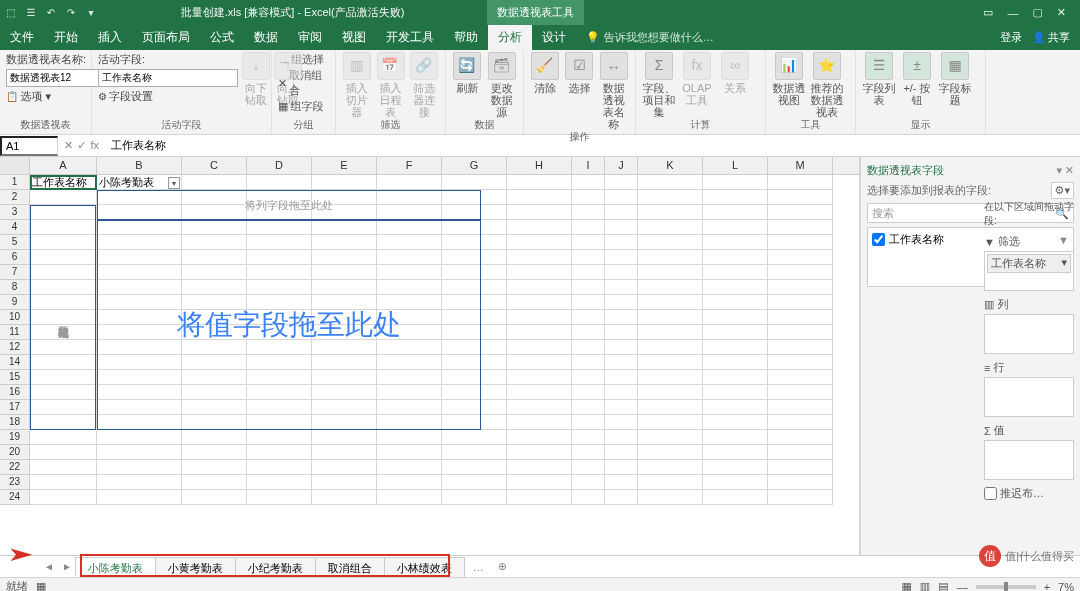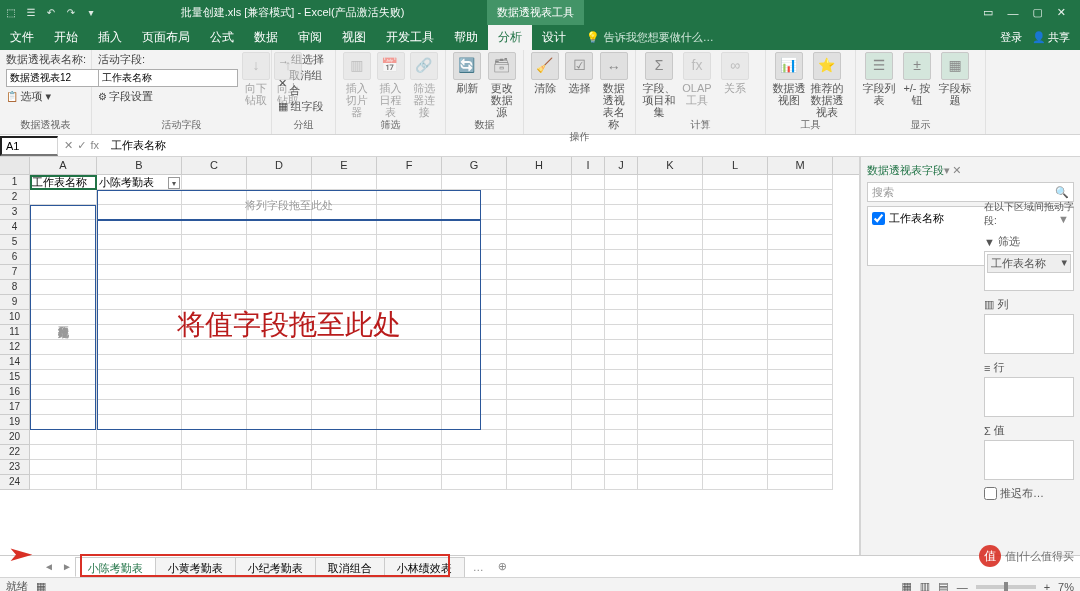--- a/index.html
+++ b/index.html
@@ -35,32 +35,32 @@
 .sheet-area{display:flex;height:398px}
 .grid-wrap{flex:1;position:relative;overflow:hidden;border-right:1px solid #d4d4d4}
 .colhdr{height:18px;display:flex;background:#f0f0f0;border-bottom:1px solid #ccc}
 .colhdr .corner{width:30px;border-right:1px solid #ccc;background:#e8e8e8}
 .colhdr .ch{border-right:1px solid #ccc;text-align:center;font-size:11px;color:#333;line-height:17px}
 .rows{position:relative}
 .row{display:flex;height:15px}
 .rh{width:30px;border-right:1px solid #ccc;border-bottom:1px solid #ccc;background:#f0f0f0;text-align:center;font-size:10px;color:#333;line-height:14px}
 .cell{border-right:1px solid #d8d8d8;border-bottom:1px solid #d8d8d8;font-size:11px;padding:0 2px;line-height:14px;position:relative}
 .pv-colarea{position:absolute;border:1px solid #2b579a;color:#999;text-align:center;font-size:11px;display:flex;align-items:center;justify-content:center}
-.pv-valarea{position:absolute;border:1px solid #2b579a;color:#b91c1c;font-size:28px;display:flex;align-items:center;justify-content:center}
+.pv-valarea{position:absolute;border:1px solid #2b579a;color:#3b82f6;font-size:28px;display:flex;align-items:center;justify-content:center}
 .pv-rowarea{position:absolute;border:1px solid #2b579a;color:#999;font-size:11px;writing-mode:vertical-rl;display:flex;align-items:center;justify-content:center}
 .selcell{position:absolute;border:2px solid #217346;pointer-events:none}
 .sheettabs{height:22px;background:#fff;border-top:1px solid #ccc;display:flex;align-items:center;padding-left:40px;gap:0;position:relative}
 .sheettabs .arrow{color:#888;font-size:10px;padding:0 4px}
 .stab{padding:0 12px;height:20px;line-height:20px;border:1px solid #ccc;border-bottom:none;margin-left:-1px;background:#f4f4f4;font-size:11px;cursor:pointer}
 .stab.active{background:#fff;color:#217346;border-bottom:1px solid #fff}
 .redbox{position:absolute;border:2px solid #d93025;left:80px;top:-2px;width:370px;height:23px;pointer-events:none}
 .statusbar{height:18px;background:#f3f3f3;border-top:1px solid #d4d4d4;display:flex;align-items:center;font-size:10px;color:#555;padding:0 6px}
 .statusbar .right{margin-left:auto;display:flex;align-items:center;gap:8px}
 .fieldpane{width:220px;background:#f3f3f3;border-left:1px solid #d4d4d4;padding:6px;display:flex;flex-direction:column;gap:4px}
-.fp-title{color:#217346;font-size:14px;display:flex;justify-content:flex-start;align-items:center}
+.fp-title{color:#217346;font-size:14px;display:flex;justify-content:space-between;align-items:center}
 .fp-sub{font-size:10px;color:#666;display:flex;justify-content:space-between;align-items:center}
 .fp-search{height:20px;border:1px solid #ccc;background:#fff;display:flex;align-items:center;padding:0 4px;justify-content:space-between;color:#999;font-size:10px}
 .fp-list{background:#fff;border:1px solid #ccc;flex:0 0 auto;height:60px;padding:4px;font-size:11px}
 .fp-list label{display:flex;align-items:center;gap:4px}
 .dropzones{width:90px;position:absolute;right:6px;top:188px;display:flex;flex-direction:column;gap:6px;font-size:10px;color:#555}
 .dz .dzlabel{display:flex;align-items:center;gap:3px;margin-bottom:2px}
 .dz .dzbox{height:40px;background:#fff;border:1px solid #ccc}
 .dz .dzbox.filled{padding:2px}
 .chip{background:#eee;border:1px solid #ccc;padding:1px 3px;font-size:10px;display:flex;justify-content:space-between}
 .watermark{position:absolute;right:6px;bottom:24px;font-size:14px;color:#666;display:flex;align-items:center;gap:4px;opacity:.9}
@@ -534,20 +534,36 @@
           <div class="cell" style="width: 65px;"></div>
           <div class="cell" style="width: 65px;"></div>
           <div class="cell" style="width: 65px;"></div>
           <div class="cell" style="width: 33px;"></div>
           <div class="cell" style="width: 33px;"></div>
           <div class="cell" style="width: 65px;"></div>
           <div class="cell" style="width: 65px;"></div>
           <div class="cell" style="width: 65px;"></div>
         </div>
         <div class="row">
+          <div class="rh">18</div>
+          <div class="cell" style="width: 67px;"></div>
+          <div class="cell" style="width: 85px;"></div>
+          <div class="cell" style="width: 65px;"></div>
+          <div class="cell" style="width: 65px;"></div>
+          <div class="cell" style="width: 65px;"></div>
+          <div class="cell" style="width: 65px;"></div>
+          <div class="cell" style="width: 65px;"></div>
+          <div class="cell" style="width: 65px;"></div>
+          <div class="cell" style="width: 33px;"></div>
+          <div class="cell" style="width: 33px;"></div>
+          <div class="cell" style="width: 65px;"></div>
+          <div class="cell" style="width: 65px;"></div>
+          <div class="cell" style="width: 65px;"></div>
+        </div>
+        <div class="row">
           <div class="rh">19</div>
           <div class="cell" style="width: 67px;"></div>
           <div class="cell" style="width: 85px;"></div>
           <div class="cell" style="width: 65px;"></div>
           <div class="cell" style="width: 65px;"></div>
           <div class="cell" style="width: 65px;"></div>
           <div class="cell" style="width: 65px;"></div>
           <div class="cell" style="width: 65px;"></div>
           <div class="cell" style="width: 65px;"></div>
           <div class="cell" style="width: 33px;"></div>
@@ -625,20 +641,24 @@
     <div class="filterbtn" style="left:168px;top:20px">▾</div>
     <div class="pv-rowarea" style="left:30px;top:48px;width:66px;height:225px">将行字段拖至此处</div>
     <div class="pv-colarea" style="left:97px;top:33px;width:384px;height:30px">将列字段拖至此处</div>
     <div class="pv-valarea" style="left:97px;top:63px;width:384px;height:210px">将值字段拖至此处</div>
   </div>
 
   <div class="fieldpane">
     <div class="fp-title">
         <span>数据透视表字段</span>
         <span style="color:#888;font-size:10px"><span>▾</span> <span>✕</span></span>
+      </div>
+    <div class="fp-sub">
+        <span>选择要添加到报表的字段:</span>
+        <span style="border:1px solid #ccc;padding:1px 3px;background:#fff">⚙▾</span>
       </div>
     <div class="fp-search">
         <span>搜索</span>
         <span>🔍</span>
       </div>
     <div class="fp-list">
       <label>
           <input type="checkbox" checked="" style=""> 
           <span>工作表名称</span>
           <span style="margin-left:auto;color:#888">▼</span>

